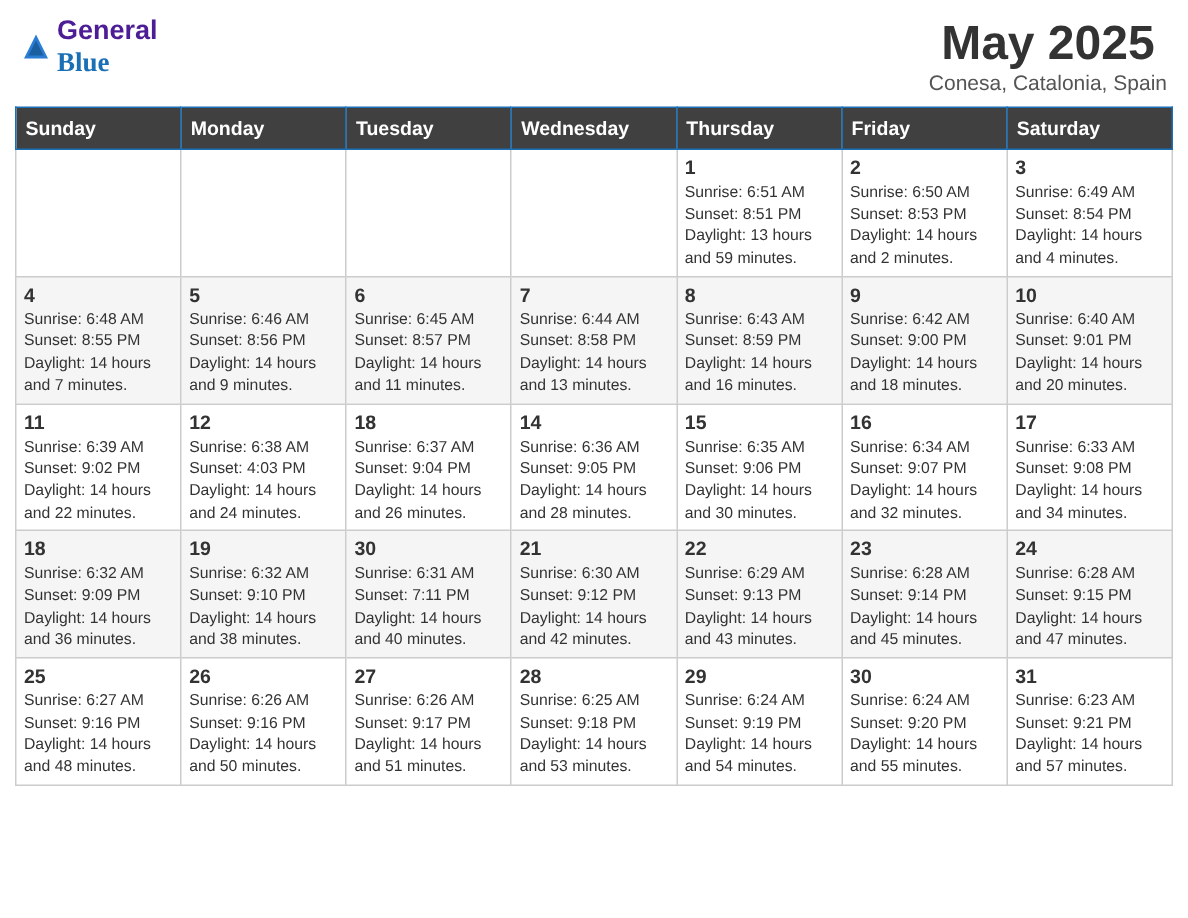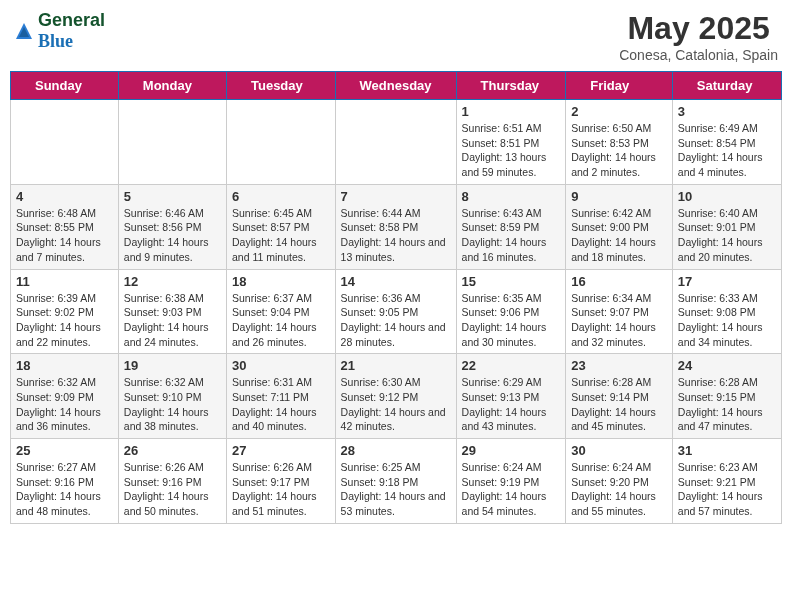--- a/index.html
+++ b/index.html
@@ -18,21 +18,21 @@
       padding: 0 4px;
     }
     .logo {
       display: flex;
       align-items: center;
       gap: 4px;
     }
     .logo-text-general {
       font-size: 18px;
       font-weight: bold;
-      color: #14532d;
+      color: #4c1d95;
     }
     .logo-text-blue {
       font-size: 18px;
       font-weight: bold;
       color: #1a6fb5;
       font-family: Liberation Serif, serif;
     }
     .logo-icon {
       width: 20px;
       height: 20px;
@@ -48,24 +48,24 @@
     .subtitle {
       font-size: 14px;
       color: #555;
     }
     .calendar {
       width: 100%;
       border-collapse: collapse;
       border: 1px solid #ccc;
     }
     .calendar th {
-      background-color: #be185d;
+      background-color: #404040;
       color: white;
       text-align: left;
-      padding: 6px 24px;
+      padding: 6px 6px;
       font-size: 13px;
       font-weight: bold;
       border: 1px solid #1a6fb5;
     }
     .calendar td {
       border: 1px solid #ccc;
       vertical-align: top;
       padding: 4px 5px;
       width: 110px;
       min-height: 80px;
@@ -200,21 +200,21 @@
       <tr class="row-odd">
         <td>
           <div class="day-number">11</div>
           <div class="day-info">Sunrise: 6:39 AM</div>
           <div class="day-info">Sunset: 9:02 PM</div>
           <div class="day-info">Daylight: 14 hours and 22 minutes.</div>
         </td>
         <td>
           <div class="day-number">12</div>
           <div class="day-info">Sunrise: 6:38 AM</div>
-          <div class="day-info">Sunset: 9:03 PM</div>
+          <div class="day-info">Sunset: 4:03 PM</div>
           <div class="day-info">Daylight: 14 hours and 24 minutes.</div>
         </td>
         <td>
           <div class="day-number">18</div>
           <div class="day-info">Sunrise: 6:37 AM</div>
           <div class="day-info">Sunset: 9:04 PM</div>
           <div class="day-info">Daylight: 14 hours and 26 minutes.</div>
         </td>
         <td>
           <div class="day-number">14</div>

